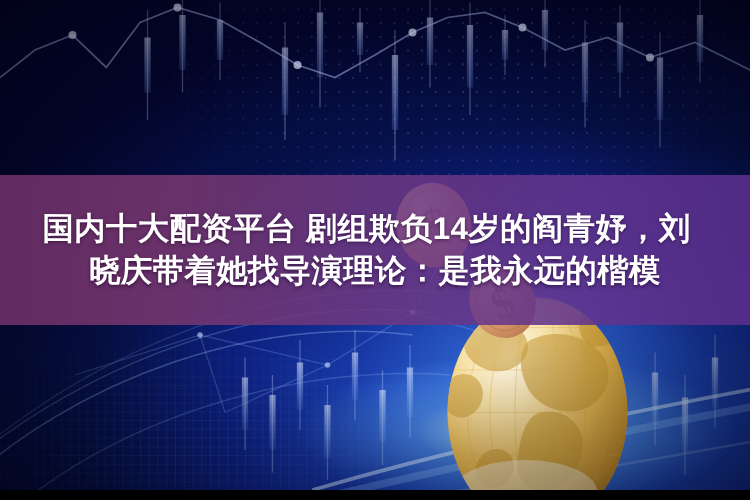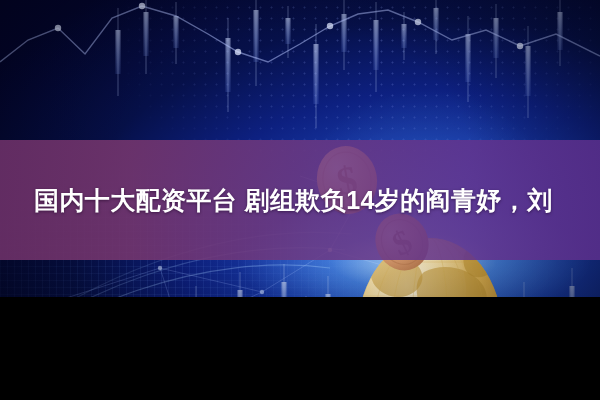--- a/index.html
+++ b/index.html
@@ -1,21 +1,21 @@
 <!DOCTYPE html>
 <html lang="zh"><head>
 <meta charset="utf-8">
 <title>news-banner</title>
 <style>
   html,body{margin:0;padding:0;background:#000;}
   body{font-family:"Liberation Sans","DejaVu Sans",sans-serif;}
 
   #banner{
     position:relative;
-    width:600px;height:297px;
+    width:600px;height:392px;
     overflow:hidden;
     background:#8b5cf6;
   }
 
   
   .layer{position:absolute;inset:0;pointer-events:none;}
 
   
   #bg-base{
     background:
@@ -277,15 +277,16 @@
       <ellipse cx="402" cy="242" rx="26" ry="29" fill="url(#coinGrad2)"></ellipse>
       <ellipse cx="402" cy="242" rx="20" ry="23" fill="none" stroke="#b0714a" stroke-opacity=".45" stroke-width="1.1"></ellipse>
       <text x="402" y="254" text-anchor="middle" font-family="'Liberation Serif', serif" font-size="34" font-weight="bold" fill="#a9693f" fill-opacity=".85">$</text>
     </g>
   </svg>
 
   <div class="layer" id="bg-vignette"></div>
 
   <div id="headline-band">
     <div class="headline-line" id="headline-line-1">国内十大配资平台 剧组欺负14岁的阎青妤，刘</div>
+    <div class="headline-line" id="headline-line-2">晓庆带着她找导演理论：是我永远的楷模</div>
   </div>
 
 </div>
 
 </body></html>

